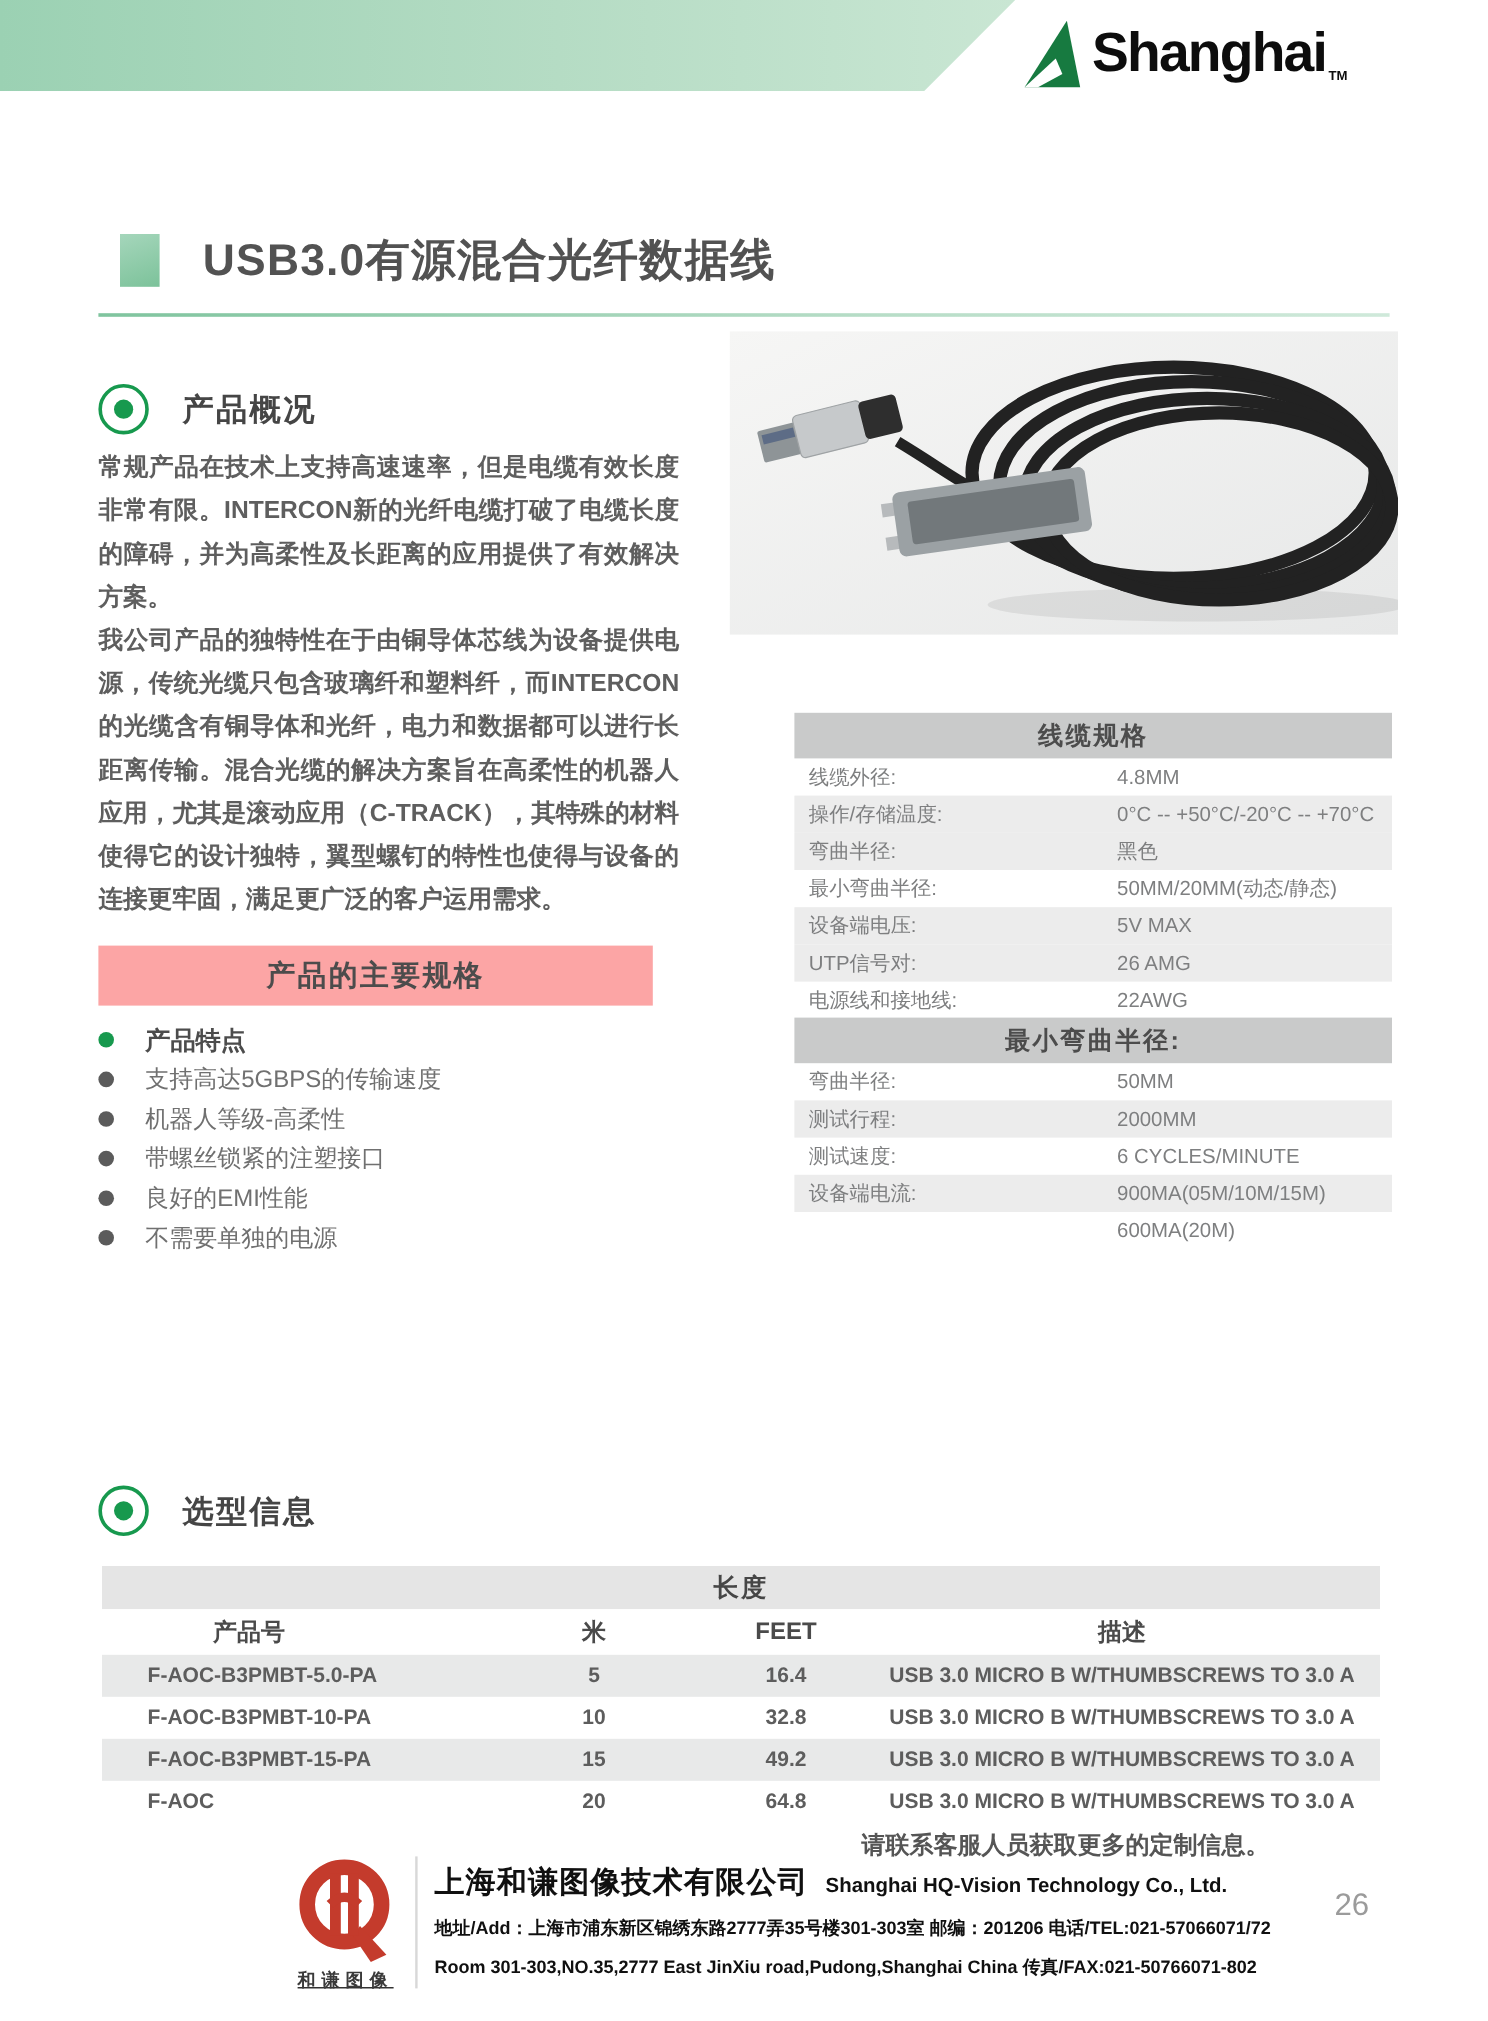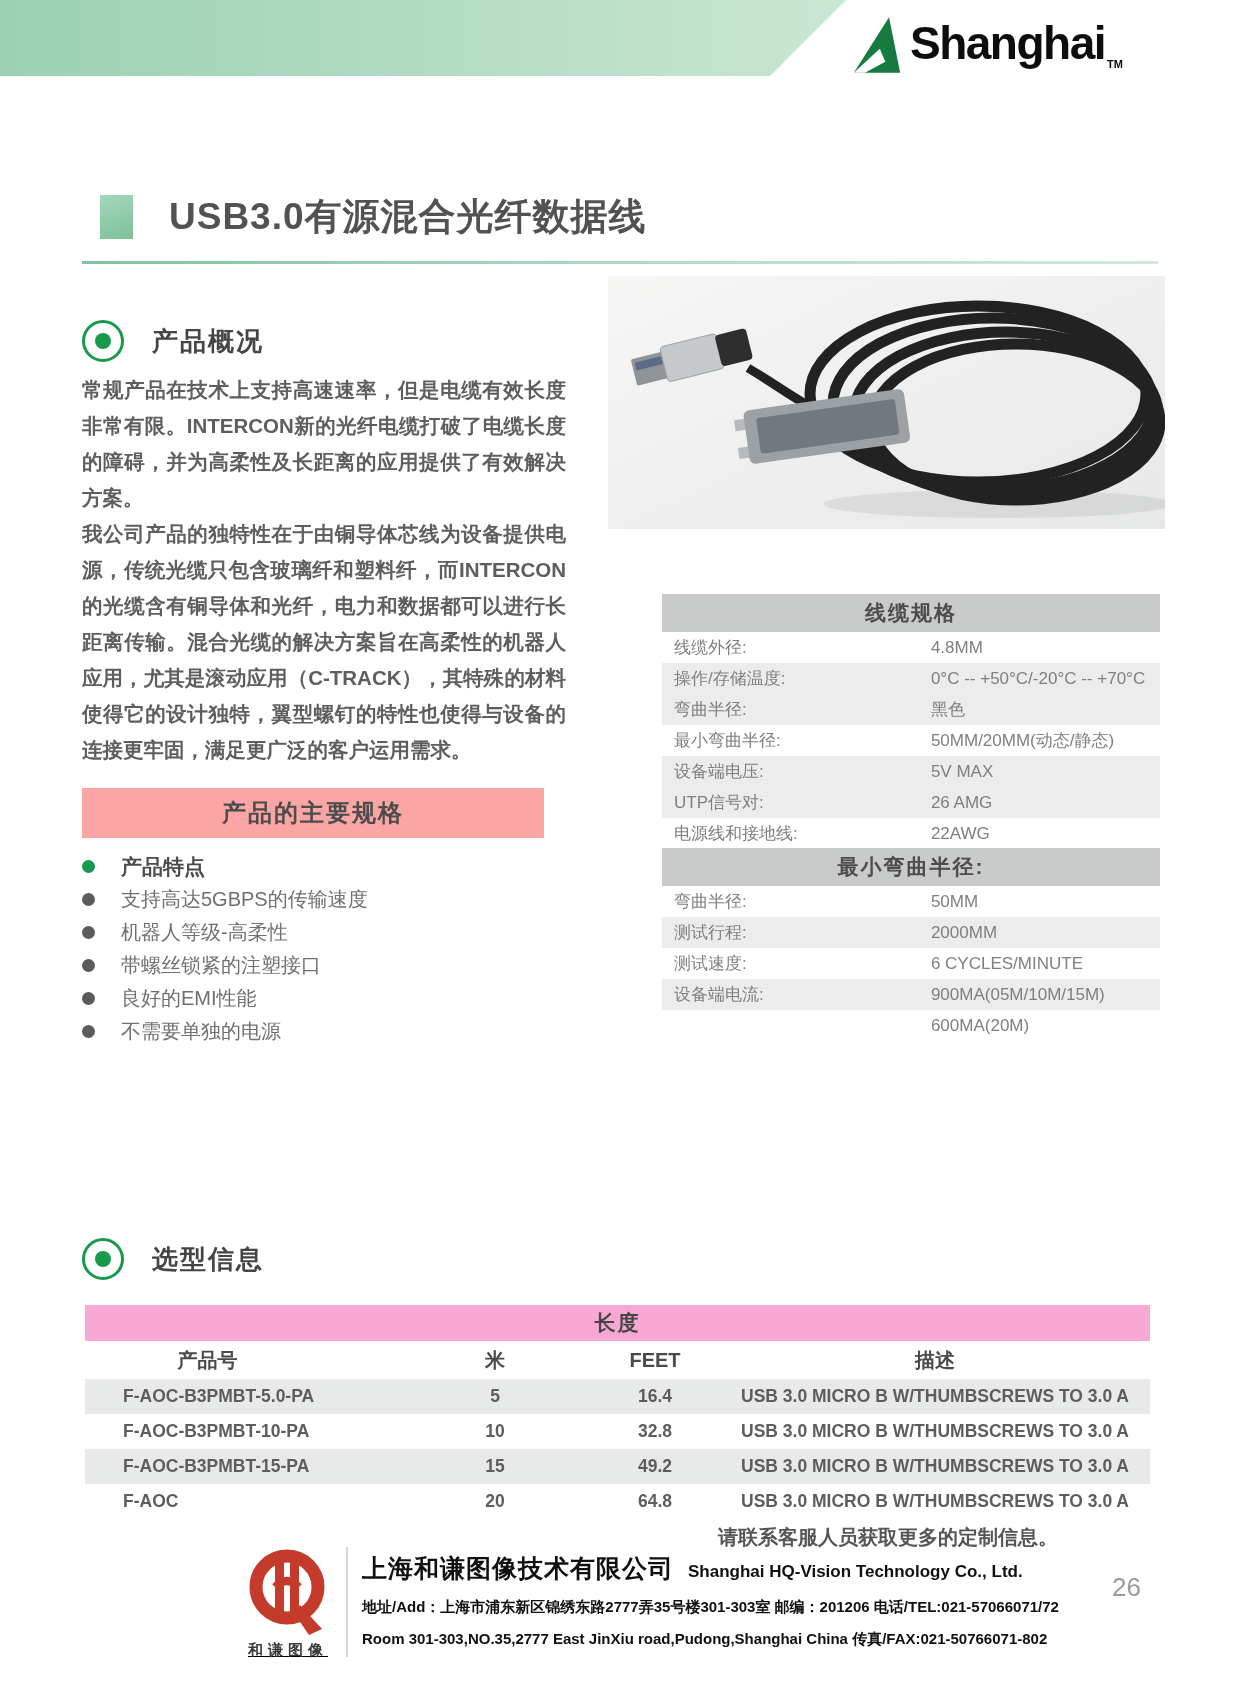--- a/index.html
+++ b/index.html
@@ -62,21 +62,21 @@
   .main-spec-header{position:absolute;left:82px;top:788px;width:462px;height:50px;background:#fca5a5;
     display:flex;align-items:center;justify-content:center;font-size:24px;font-weight:700;color:#4c4c4c;letter-spacing:2px;}
   .features{position:absolute;left:82px;top:850px;width:470px;list-style:none;margin:0;padding:0;}
   .features li{display:flex;align-items:center;height:33px;font-size:20px;color:#707070;font-weight:500;}
   .features li::before{content:"";flex:0 0 13px;height:13px;border-radius:50%;background:#5b5b5b;margin-right:26px;}
   .features li.feature-title{font-weight:700;color:#4c4c4c;font-size:21px;}
   .features li.feature-title::before{background:#17994e;}
 
   
   .sel-table{position:absolute;left:85px;top:1305px;width:1065px;}
-  .sel-header{height:36px;background:#f9a8d4;display:flex;align-items:center;justify-content:center;
+  .sel-header{height:36px;background:#e5e5e5;display:flex;align-items:center;justify-content:center;
     font-size:21px;font-weight:700;color:#464646;letter-spacing:2px;}
   .sel-cols{display:grid;grid-template-columns:315px 190px 130px 430px;height:38px;align-items:center;background:#ffffff;}
   .sel-cols span{font-size:20px;font-weight:700;color:#4a4a4a;text-align:center;}
   .sel-cols span:first-child{padding-right:70px;box-sizing:border-box;}
   .sel-row{display:grid;grid-template-columns:315px 190px 130px 430px;height:35px;align-items:center;}
   .sel-body .sel-row:nth-child(odd){background:#e8e9e9;}
   .sel-cell{font-size:17.5px;font-weight:700;color:#5d5d5d;text-align:center;white-space:nowrap;}
   .sel-cell.c0{text-align:left;padding-left:38px;}
   .sel-note{position:absolute;right:182px;top:1524px;font-size:20px;font-weight:700;color:#555555;}
 

